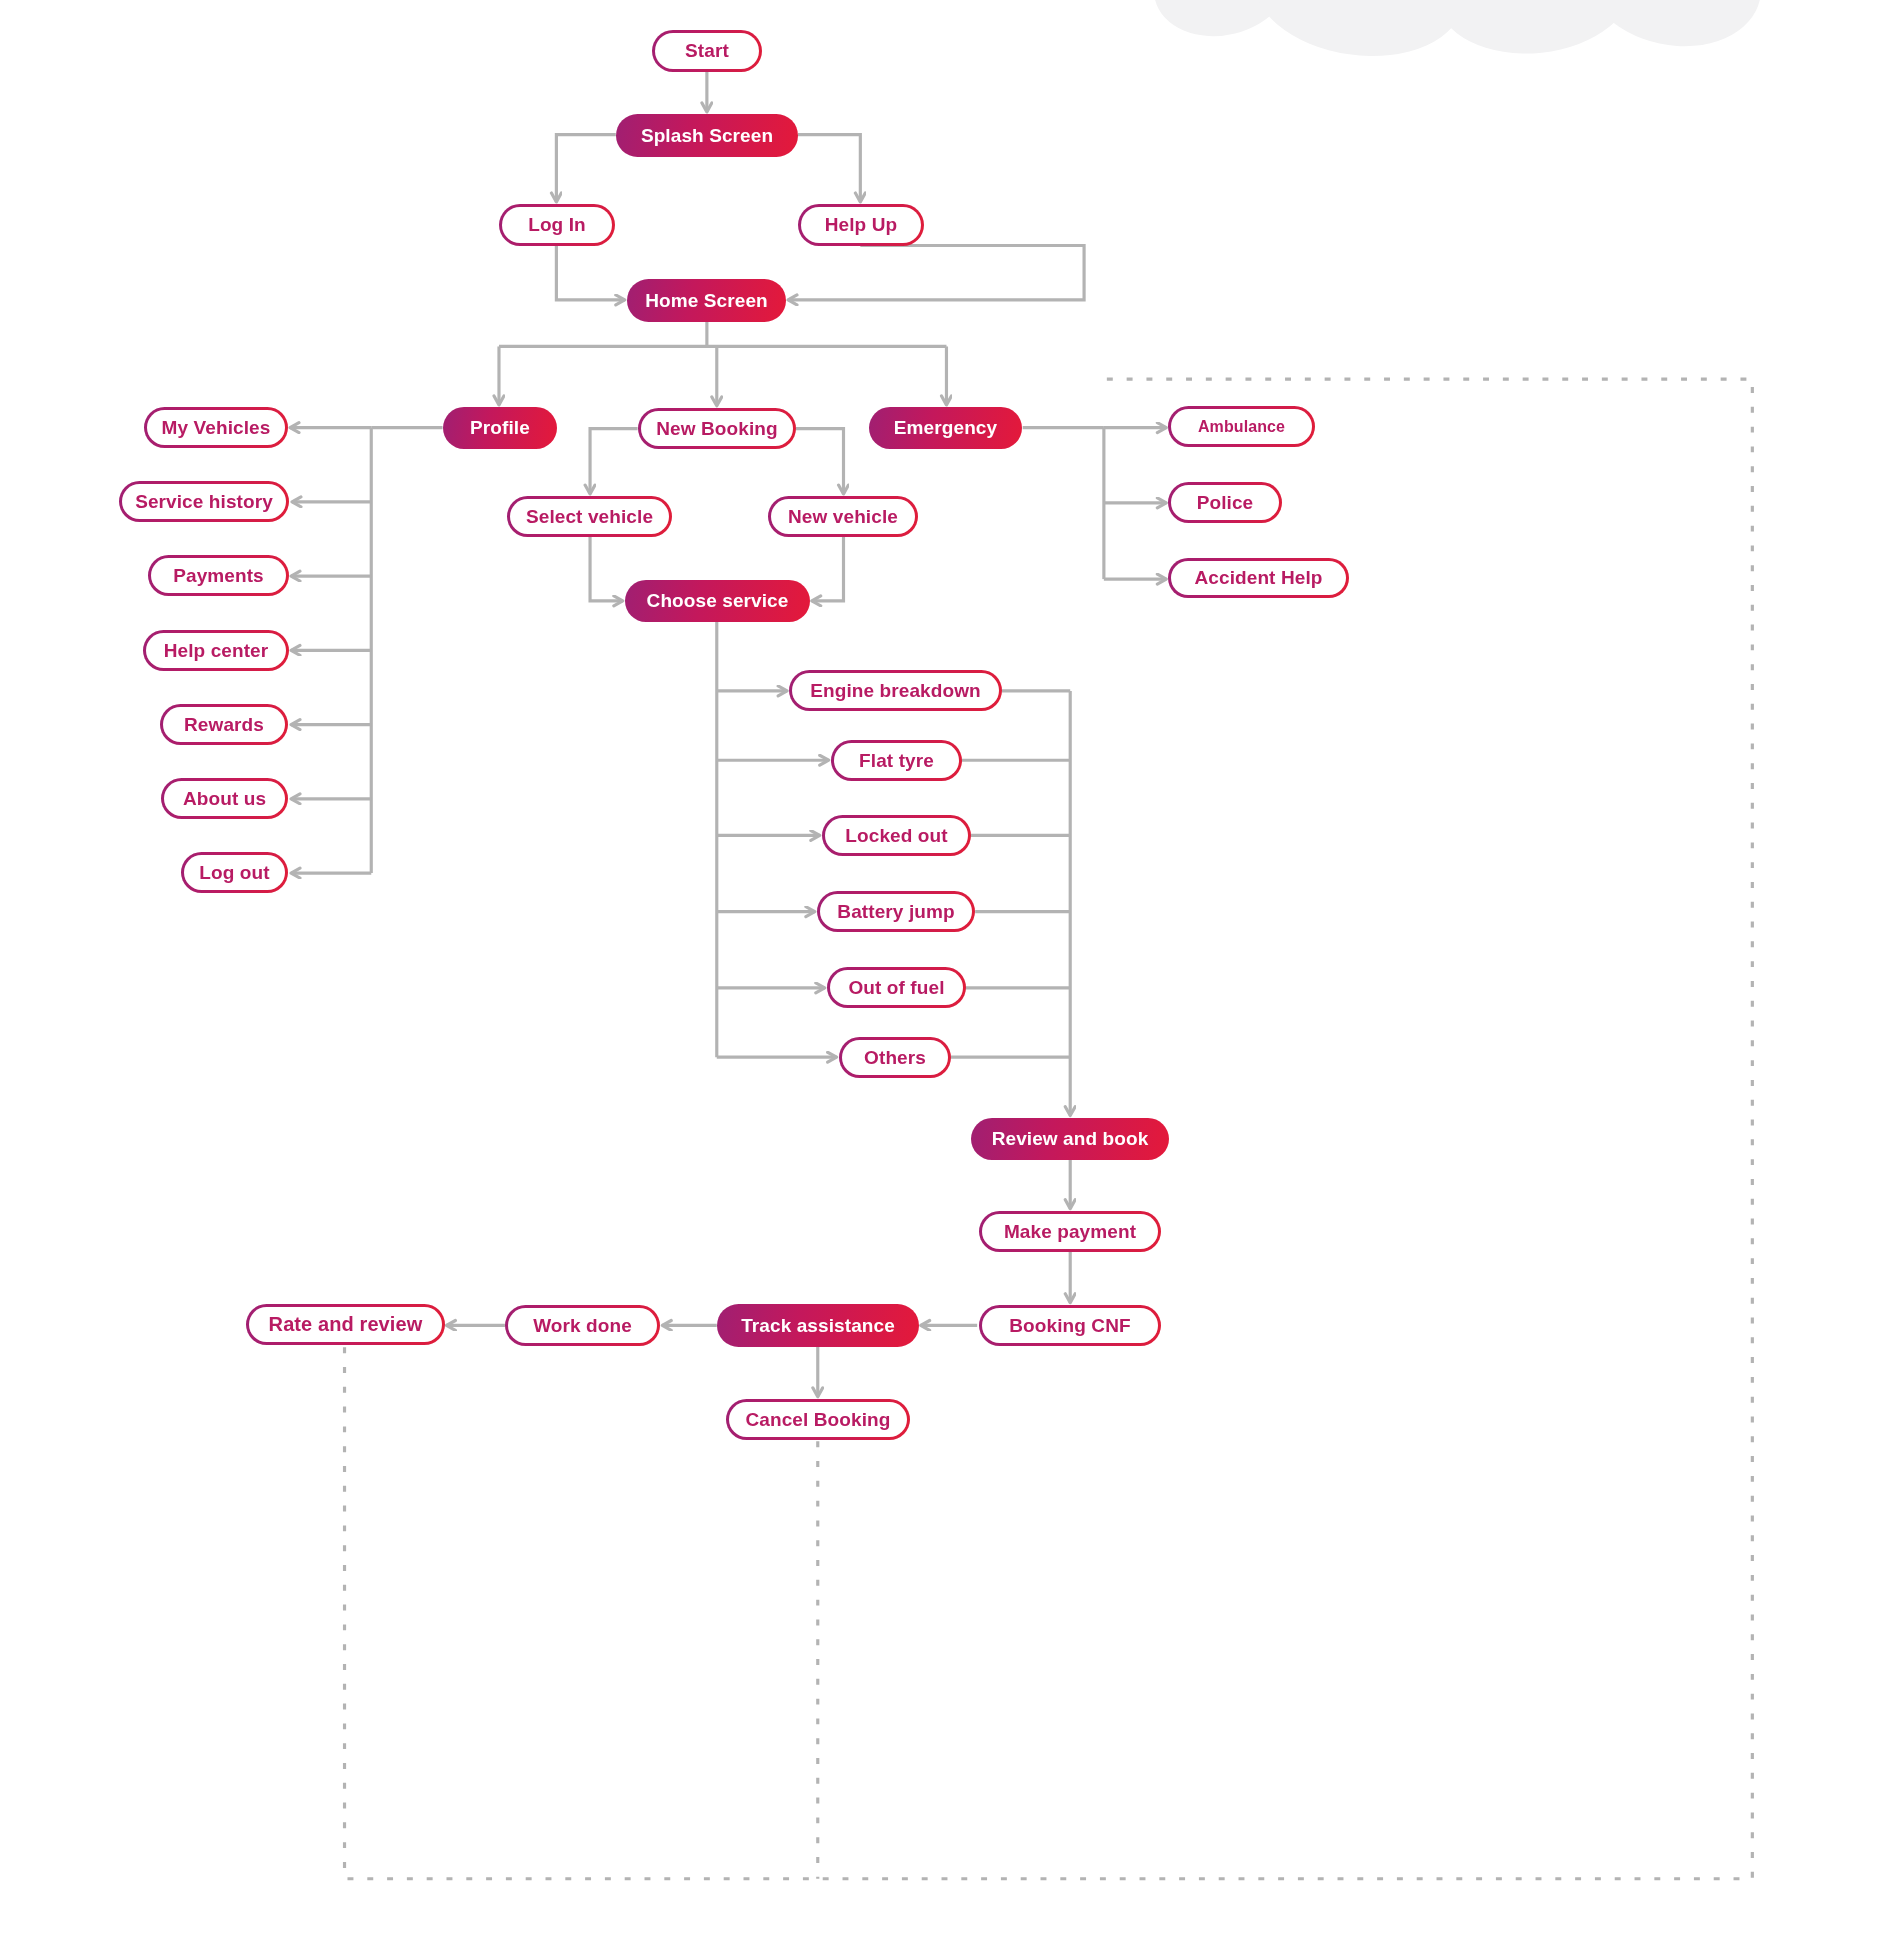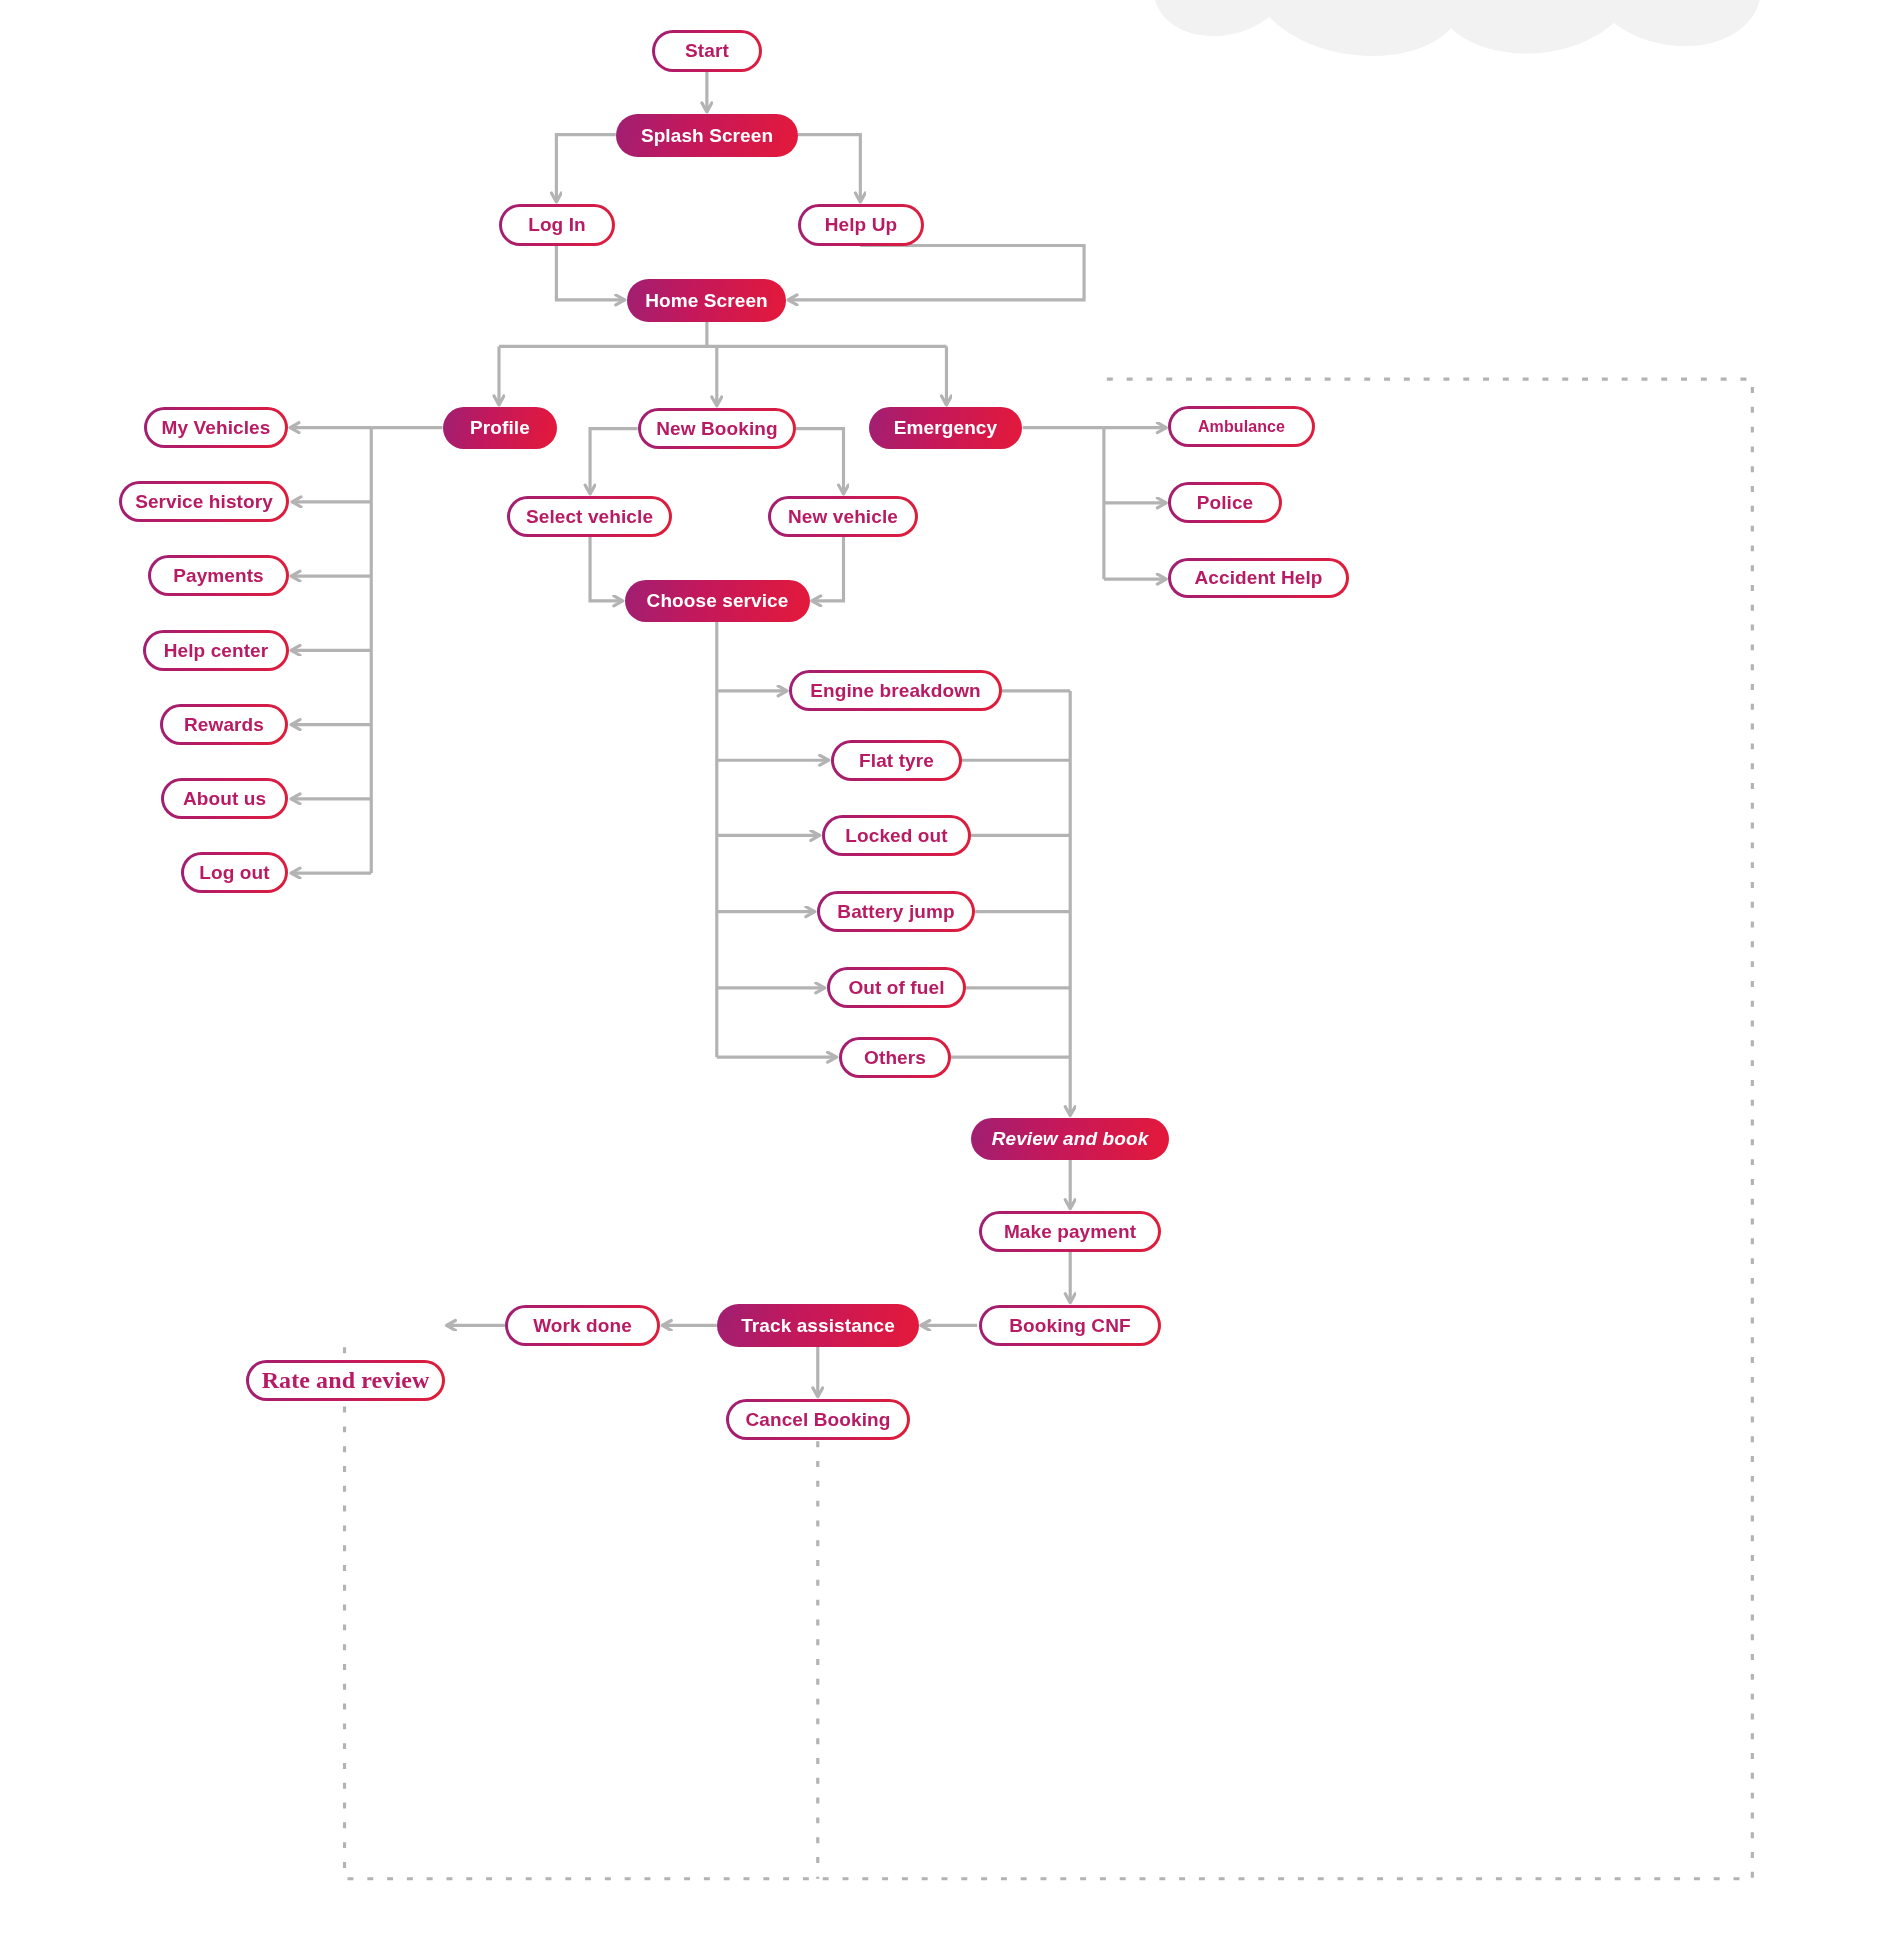--- a/index.html
+++ b/index.html
@@ -149,22 +149,22 @@
       <div class="node ghost" style="left: 1168px; top: 558px; width: 181px; height: 40px; font-size: 19px;">Accident Help</div>
       <div class="node ghost" style="left: 507px; top: 496px; width: 165px; height: 41px; font-size: 19px;">Select vehicle</div>
       <div class="node ghost" style="left: 768px; top: 496px; width: 150px; height: 41px; font-size: 19px;">New vehicle</div>
       <div class="node filled" style="left: 625px; top: 580px; width: 185px; height: 42px; font-size: 19px;">Choose service</div>
       <div class="node ghost" style="left: 789px; top: 670px; width: 213px; height: 41px; font-size: 19px;">Engine breakdown</div>
       <div class="node ghost" style="left: 831px; top: 740px; width: 131px; height: 41px; font-size: 19px;">Flat tyre</div>
       <div class="node ghost" style="left: 822px; top: 815px; width: 149px; height: 41px; font-size: 19px;">Locked out</div>
       <div class="node ghost" style="left: 817px; top: 891px; width: 158px; height: 41px; font-size: 19px;">Battery jump</div>
       <div class="node ghost" style="left: 827px; top: 967px; width: 139px; height: 41px; font-size: 19px;">Out of fuel</div>
       <div class="node ghost" style="left: 839px; top: 1037px; width: 112px; height: 41px; font-size: 19px;">Others</div>
-      <div class="node filled" style="left: 971px; top: 1118px; width: 198px; height: 42px; font-size: 19px; font-style: italic;">Review and book</div>
+      <div class="node filled" style="left: 971px; top: 1118px; width: 198px; height: 42px; font-size: 19px;">Review and book</div>
       <div class="node ghost" style="left: 979px; top: 1211px; width: 182px; height: 41px; font-size: 19px;">Make payment</div>
       <div class="node ghost" style="left: 979px; top: 1305px; width: 182px; height: 41px; font-size: 19px;">Booking CNF</div>
       <div class="node filled" style="left: 717px; top: 1304px; width: 202px; height: 43px; font-size: 19px;">Track assistance</div>
       <div class="node ghost" style="left: 505px; top: 1305px; width: 155px; height: 41px; font-size: 19px;">Work done</div>
-      <div class="node ghost" style="left: 246px; top: 1360px; width: 199px; height: 41px; font-size: 24px; font-family: Liberation Serif, serif;">Rate and review</div>
+      <div class="node ghost" style="left: 246px; top: 1304px; width: 199px; height: 41px; font-size: 20px;">Rate and review</div>
       <div class="node ghost" style="left: 726px; top: 1399px; width: 184px; height: 41px; font-size: 19px;">Cancel Booking</div>
     </div>
 </div>
 
 
 </body></html>

